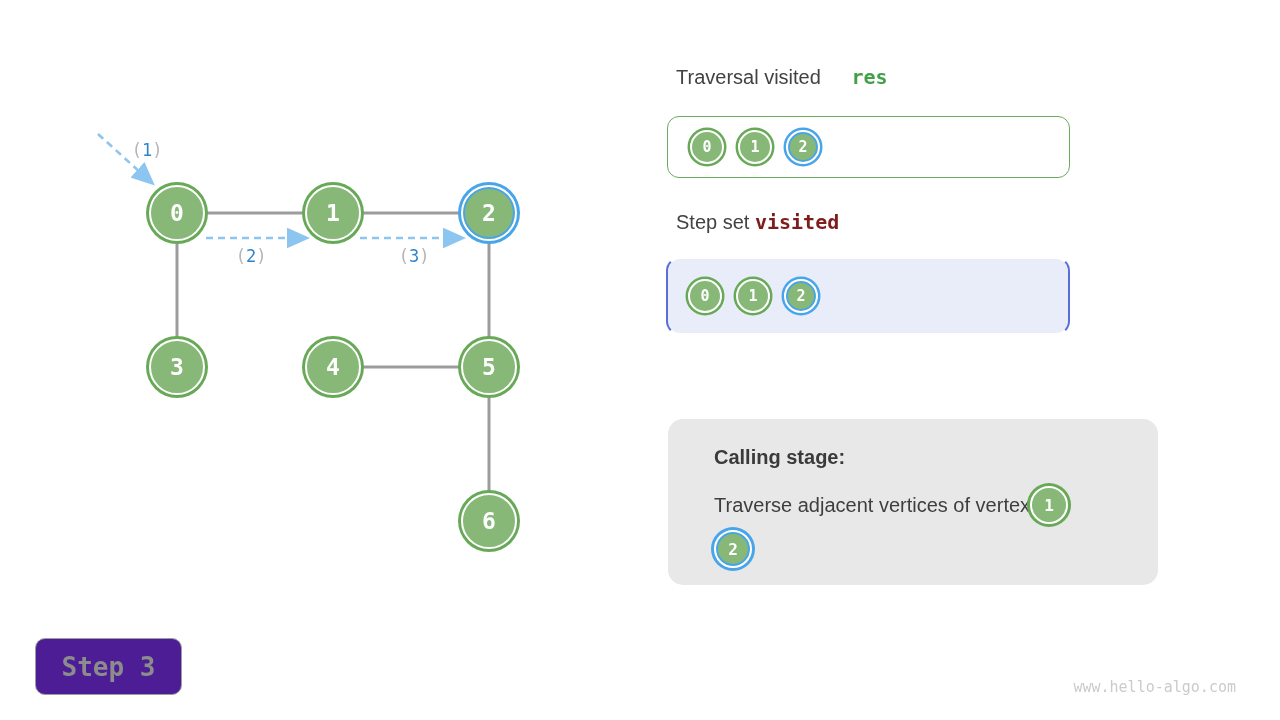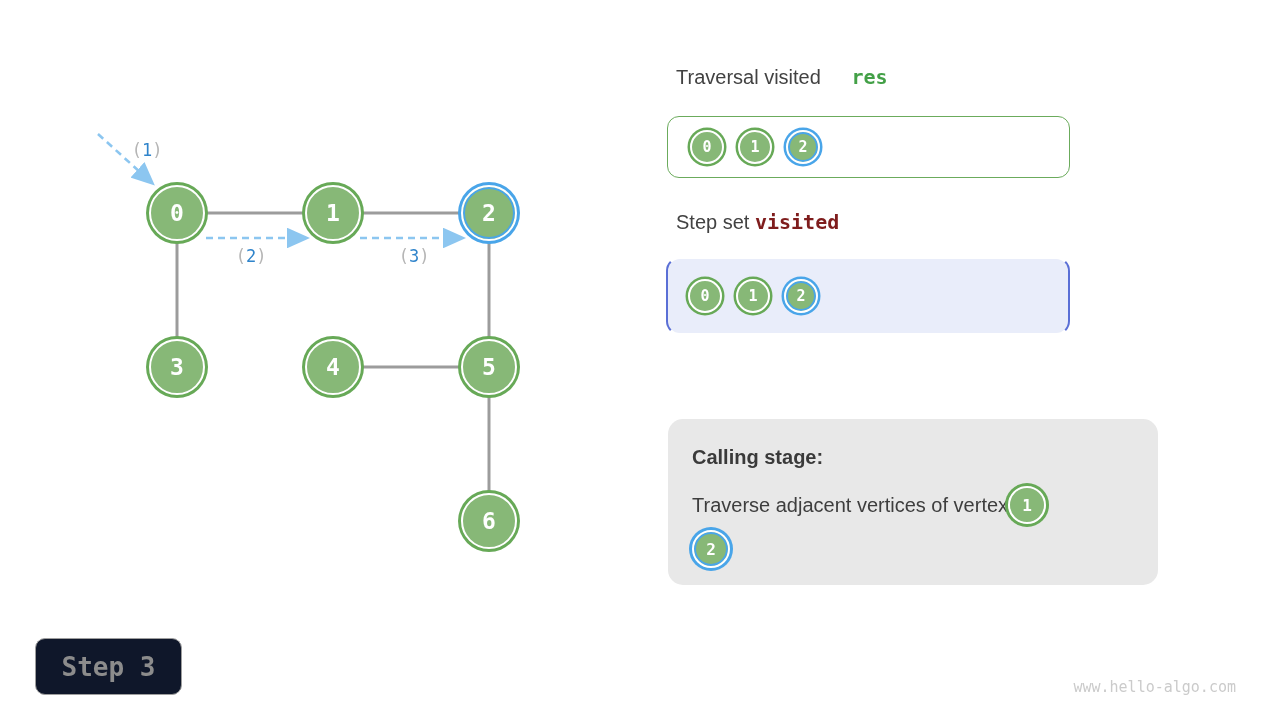--- a/index.html
+++ b/index.html
@@ -43,36 +43,36 @@
   .chip{
     width:30px;height:30px;border-radius:50%;flex:0 0 auto;
     background:#87b877;border:2px solid #ffffff;box-shadow:0 0 0 2.5px #67a957;
     display:flex;align-items:center;justify-content:center;
     color:#fff;font:bold 15px "DejaVu Sans Mono",monospace;
   }
   .chip.hl{box-shadow:inset 0 0 0 2px #49a5e9, 0 0 0 2.5px #49a5e9;}
   .calling-box{
     position:absolute;left:668px;top:419px;width:490px;height:166px;
     background:#e8e8e8;border-radius:15px;box-sizing:border-box;
-    padding:25px 28px 0 24px;
+    padding:25px 28px 0 46px;
   }
   .calling-title{font-weight:bold;font-size:20px;color:#3a3a3a;line-height:26px;}
   .calling-line{display:flex;align-items:center;height:44px;font-size:20px;color:#3e3e3e;white-space:nowrap;}
   .calling-line:nth-of-type(2){margin-top:12px;}
   .vchip{
     width:34px;height:34px;border-radius:50%;flex:0 0 auto;
     background:#87b877;border:2px solid #ffffff;box-shadow:0 0 0 3px #67a957;
     display:flex;align-items:center;justify-content:center;
     color:#fff;font:bold 16px "DejaVu Sans Mono",monospace;
   }
   .vchip.hl{box-shadow:inset 0 0 0 2px #49a5e9, 0 0 0 3px #49a5e9;}
   
   .step-box{
     position:absolute;left:35px;top:638px;width:147px;height:57px;
-    border:1.5px solid #9e9e9e;border-radius:10px;background:#0f172a;
+    border:1.5px solid #9e9e9e;border-radius:10px;background:#4c1d95;
     display:flex;align-items:center;justify-content:center;box-sizing:border-box;
     font:bold 26px "DejaVu Sans Mono",monospace;color:#8c8c8c;
   }
   .watermark{
     position:absolute;right:44px;bottom:24px;
     font:15px "DejaVu Sans Mono",monospace;color:#cbcbcb;text-align:center;
   }
 </style>
 </head>
 <body>

